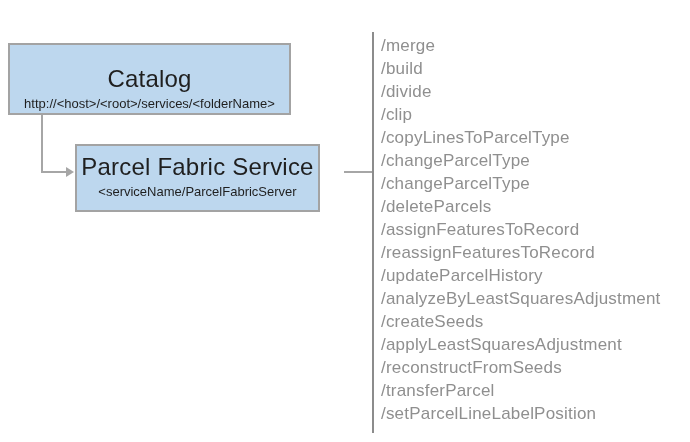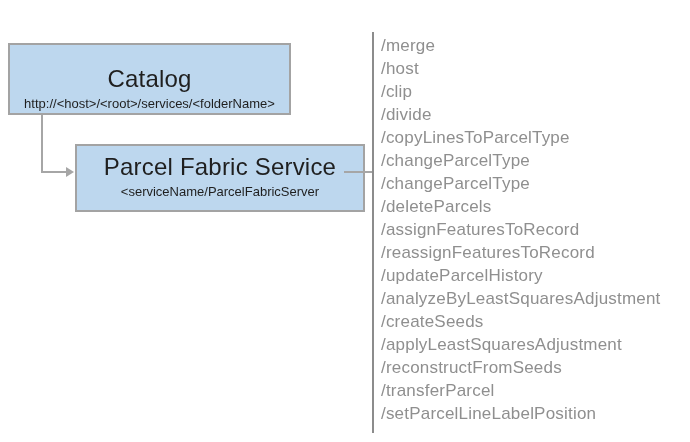--- a/index.html
+++ b/index.html
@@ -16,21 +16,21 @@
   .canvas{position:absolute;left:0;top:0;width:690px;height:442px;background:#ffffff;}
 
   .node-box{
     position:absolute;
     background:var(--box-fill);
     border:2px solid var(--box-border);
     display:flex;flex-direction:column;align-items:center;justify-content:flex-start;
     text-align:center;
   }
   .box-catalog{left:8px;top:43px;width:283px;height:72px;padding-top:18px;}
-  .box-service{left:75px;top:144px;width:290px;height:68px;padding-top:5px;}
+  .box-service{left:75px;top:144px;width:245px;height:68px;padding-top:5px;}
   .node-title{
     color:var(--title-text);
     font-size:24px;line-height:31px;
     letter-spacing:0.2px;
     white-space:nowrap;
   }
   .node-subtitle{
     color:var(--title-text);
     font-size:13px;line-height:16px;
     margin-top:2px;
@@ -78,23 +78,23 @@
     <div class="node-title">Parcel Fabric Service</div>
     <div class="node-subtitle">&lt;serviceName/ParcelFabricServer</div>
   </div>
 
   <div class="line service-link"></div>
 
   <div class="divider"></div>
 
   <div class="endpoints">
       <div class="endpoint">/merge</div>
-      <div class="endpoint">/host</div>
+      <div class="endpoint">/build</div>
+      <div class="endpoint">/divide</div>
       <div class="endpoint">/clip</div>
-      <div class="endpoint">/divide</div>
       <div class="endpoint">/copyLinesToParcelType</div>
       <div class="endpoint">/changeParcelType</div>
       <div class="endpoint">/changeParcelType</div>
       <div class="endpoint">/deleteParcels</div>
       <div class="endpoint">/assignFeaturesToRecord</div>
       <div class="endpoint">/reassignFeaturesToRecord</div>
       <div class="endpoint">/updateParcelHistory</div>
       <div class="endpoint">/analyzeByLeastSquaresAdjustment</div>
       <div class="endpoint">/createSeeds</div>
       <div class="endpoint">/applyLeastSquaresAdjustment</div>

